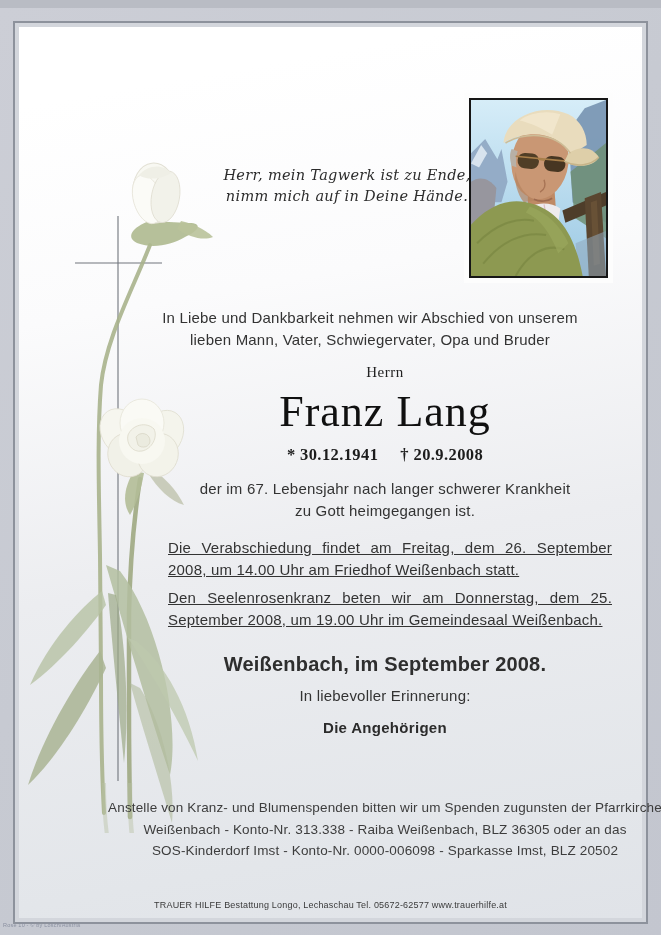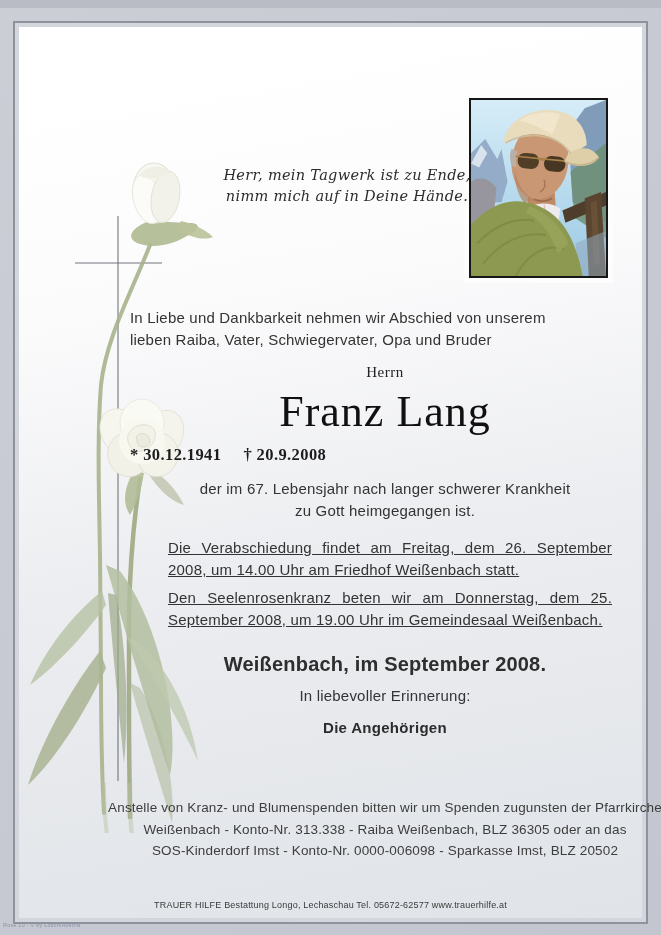--- a/index.html
+++ b/index.html
@@ -16,33 +16,33 @@
     position:absolute;left:19px;top:19px;right:19px;bottom:25px;
     background:linear-gradient(170deg,#ffffff 8%,#fbfbfc 30%,#ecedf0 58%,#e3e6ea 88%,#e0e3e8 100%);
   }
   .abs{position:absolute;}
   .quote{
     left:222px;top:157px;width:250px;text-align:center;
     font-family:"DejaVu Serif","Liberation Serif",serif;font-style:italic;
     font-size:14.5px;line-height:21px;color:#2c2c2c;letter-spacing:.3px;
   }
   .intro{
-    left:130px;top:299px;width:510px;
+    left:115px;top:299px;width:510px;text-align:center;
     font-size:15px;line-height:22px;color:#333;letter-spacing:.2px;
   }
   .salutation{
     left:130px;top:356px;width:510px;text-align:center;
     font-family:"Liberation Serif",serif;font-size:15px;color:#222;letter-spacing:.5px;
   }
   .name{
     left:90px;top:378px;width:590px;text-align:center;
     font-family:"Liberation Serif",serif;font-size:44px;color:#101010;letter-spacing:1px;
   }
   .dates{
-    left:130px;top:437px;width:510px;text-align:left;
+    left:130px;top:437px;width:510px;text-align:center;
     font-family:"Liberation Serif",serif;font-weight:700;font-size:16.5px;color:#1c1c1c;letter-spacing:.4px;
   }
   .dates .birth{margin-right:22px;}
   .passing{
     left:130px;top:470px;width:510px;text-align:center;
     font-size:15px;line-height:22px;color:#333;letter-spacing:.2px;
   }
   .services{
     left:168px;top:529px;width:444px;text-align:justify;
     font-size:15px;line-height:22px;color:#333;letter-spacing:.2px;text-decoration:underline;
@@ -193,21 +193,21 @@
     </div>
   </div>
 
   <div class="quote abs">
     <div>Herr, mein Tagwerk ist zu Ende,</div>
     <div>nimm mich auf in Deine Hände.</div>
   </div>
 
   <div class="intro abs">
     <div>In Liebe und Dankbarkeit nehmen wir Abschied von unserem</div>
-    <div>lieben Raiba, Vater, Schwiegervater, Opa und Bruder</div>
+    <div>lieben Mann, Vater, Schwiegervater, Opa und Bruder</div>
   </div>
 
   <div class="salutation abs">Herrn</div>
 
   <div class="name abs">Franz Lang</div>
 
   <div class="dates abs">
     <span class="birth">* 30.12.1941</span><span>† 20.9.2008</span>
   </div>
 

